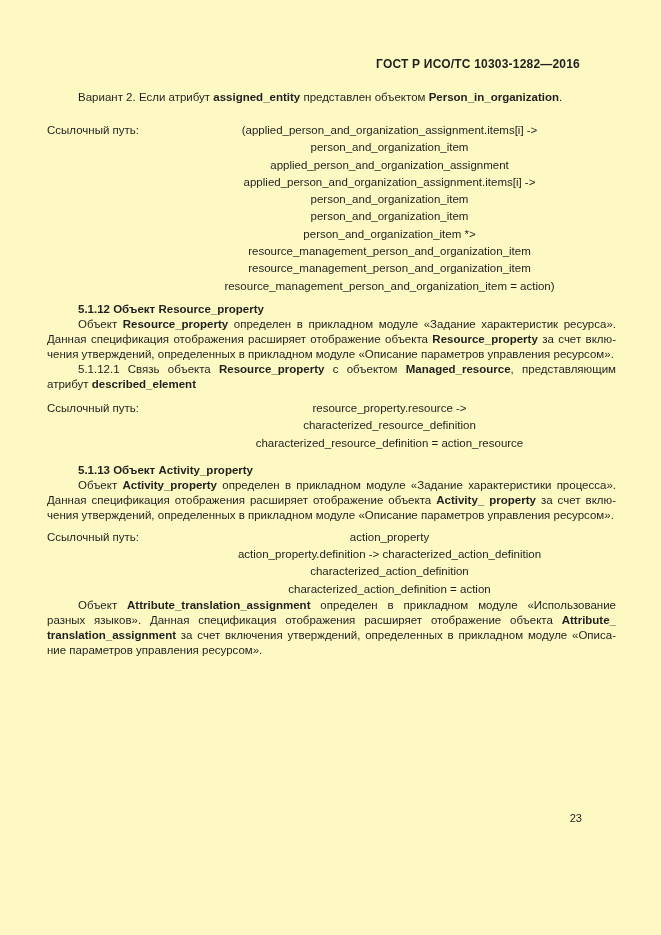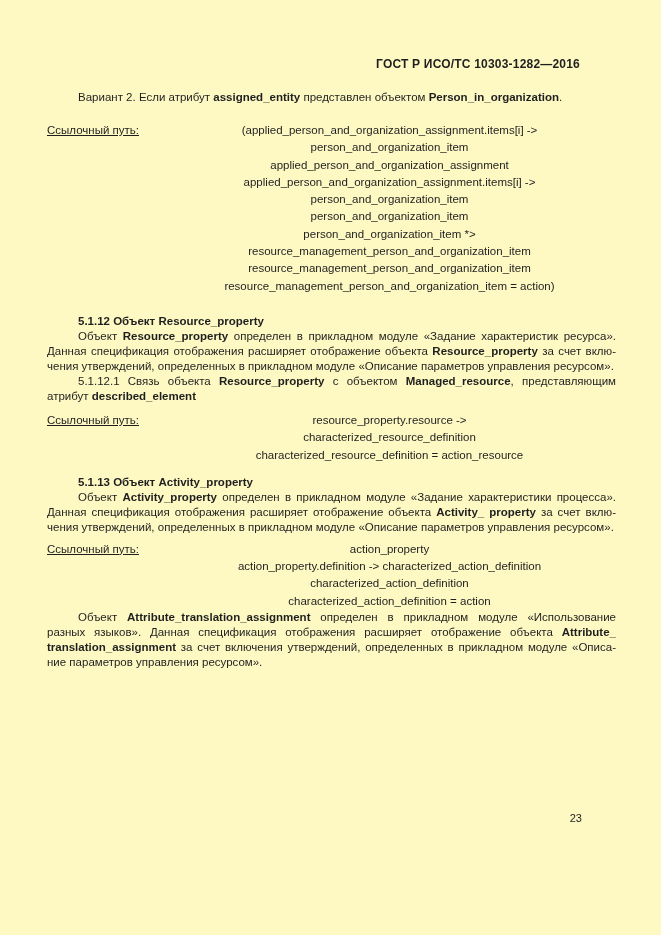--- a/index.html
+++ b/index.html
@@ -18,21 +18,21 @@
     font-size:11.5px;
   }
   .para {
     margin:0; line-height:15px; text-align:justify; text-indent:31px;
   }
   .heading {
     margin:0; line-height:15px; font-weight:bold; text-indent:31px;
     white-space:nowrap;
   }
   .refpath { display:flex; line-height:17.3px; }
-  .ref-label { width:116px; flex:none;text-decoration:underline; }
+  .ref-label { width:116px; flex:none; }
   .ref-lines { flex:1; min-width:0;text-align:center; }
   .ref-line { white-space:nowrap; }
   strong { font-weight:bold; }
   .page-number {
     position:absolute; top:812px; right:79px;
     font-size:11px; text-align:right;
   }
 </style>
 </head>
 <body>
@@ -50,21 +50,21 @@
           <div class="ref-line">applied_person_and_organization_assignment</div>
           <div class="ref-line">applied_person_and_organization_assignment.items[i] -&gt;</div>
           <div class="ref-line">person_and_organization_item</div>
           <div class="ref-line">person_and_organization_item</div>
           <div class="ref-line">person_and_organization_item *&gt;</div>
           <div class="ref-line">resource_management_person_and_organization_item</div>
           <div class="ref-line">resource_management_person_and_organization_item</div>
           <div class="ref-line">resource_management_person_and_organization_item = action)</div>
         </div>
       </div>
-      <p class="heading" style="margin-top: 19px;"><strong>5.1.12 Объект Resource_property</strong></p>
+      <p class="heading" style="margin-top: 7px;"><strong>5.1.12 Объект Resource_property</strong></p>
       <p class="para" style="margin-top: 0px;"><span>Объект </span><strong>Resource_property</strong><span> определен в прикладном модуле «Задание характеристик ресурса». Данная спецификация отображения расширяет отображение объекта </span><strong>Resource_property</strong><span> за счет вклю­чения утверждений, определенных в прикладном модуле «Описание параметров управления ресур­сом».</span></p>
       <p class="para" style="margin-top: 0px;"><span>5.1.12.1 Связь объекта </span><strong>Resource_property</strong><span> с объектом </span><strong>Managed_resource</strong><span>, представляющим атрибут </span><strong>described_element</strong></p>
       <div class="refpath" style="margin-top: 8px;">
         <span class="ref-label">Ссылочный путь:</span>
         <div class="ref-lines">
           <div class="ref-line">resource_property.resource -&gt;</div>
           <div class="ref-line">characterized_resource_definition</div>
           <div class="ref-line">characterized_resource_definition = action_resource</div>
         </div>
       </div>

